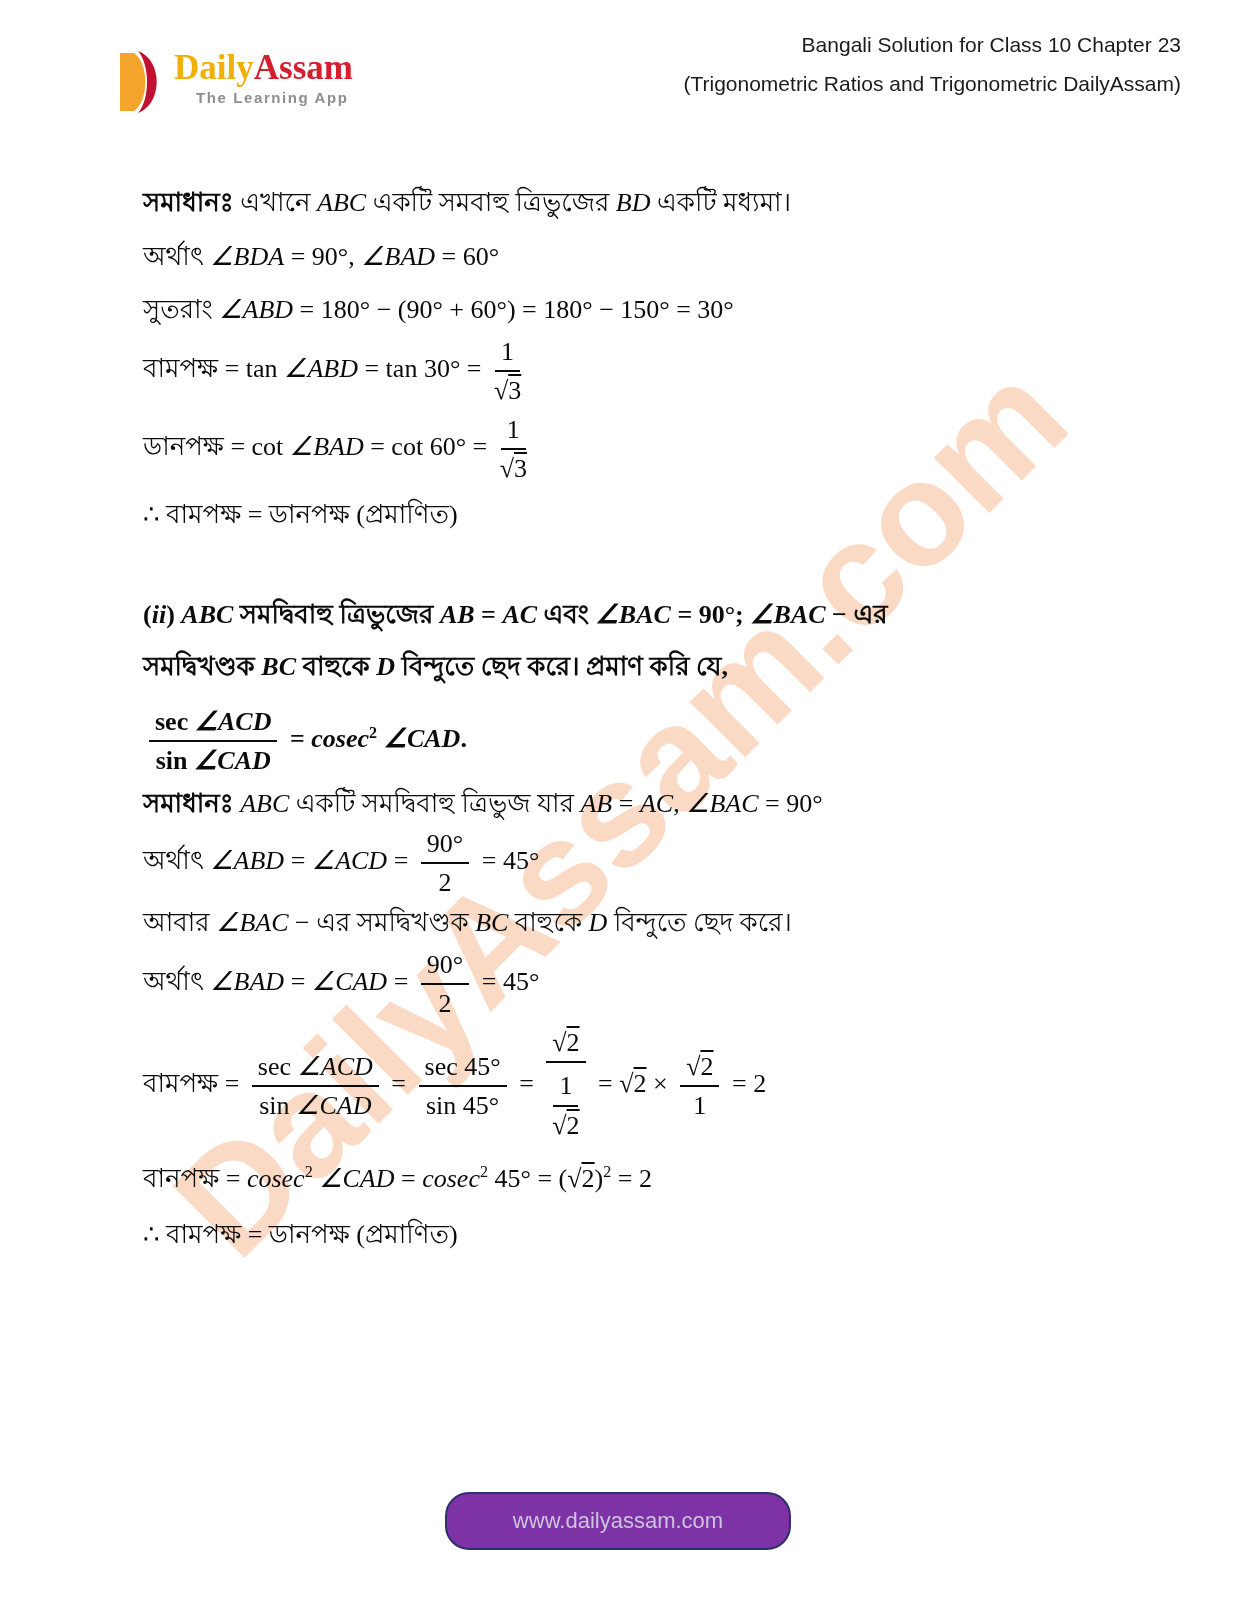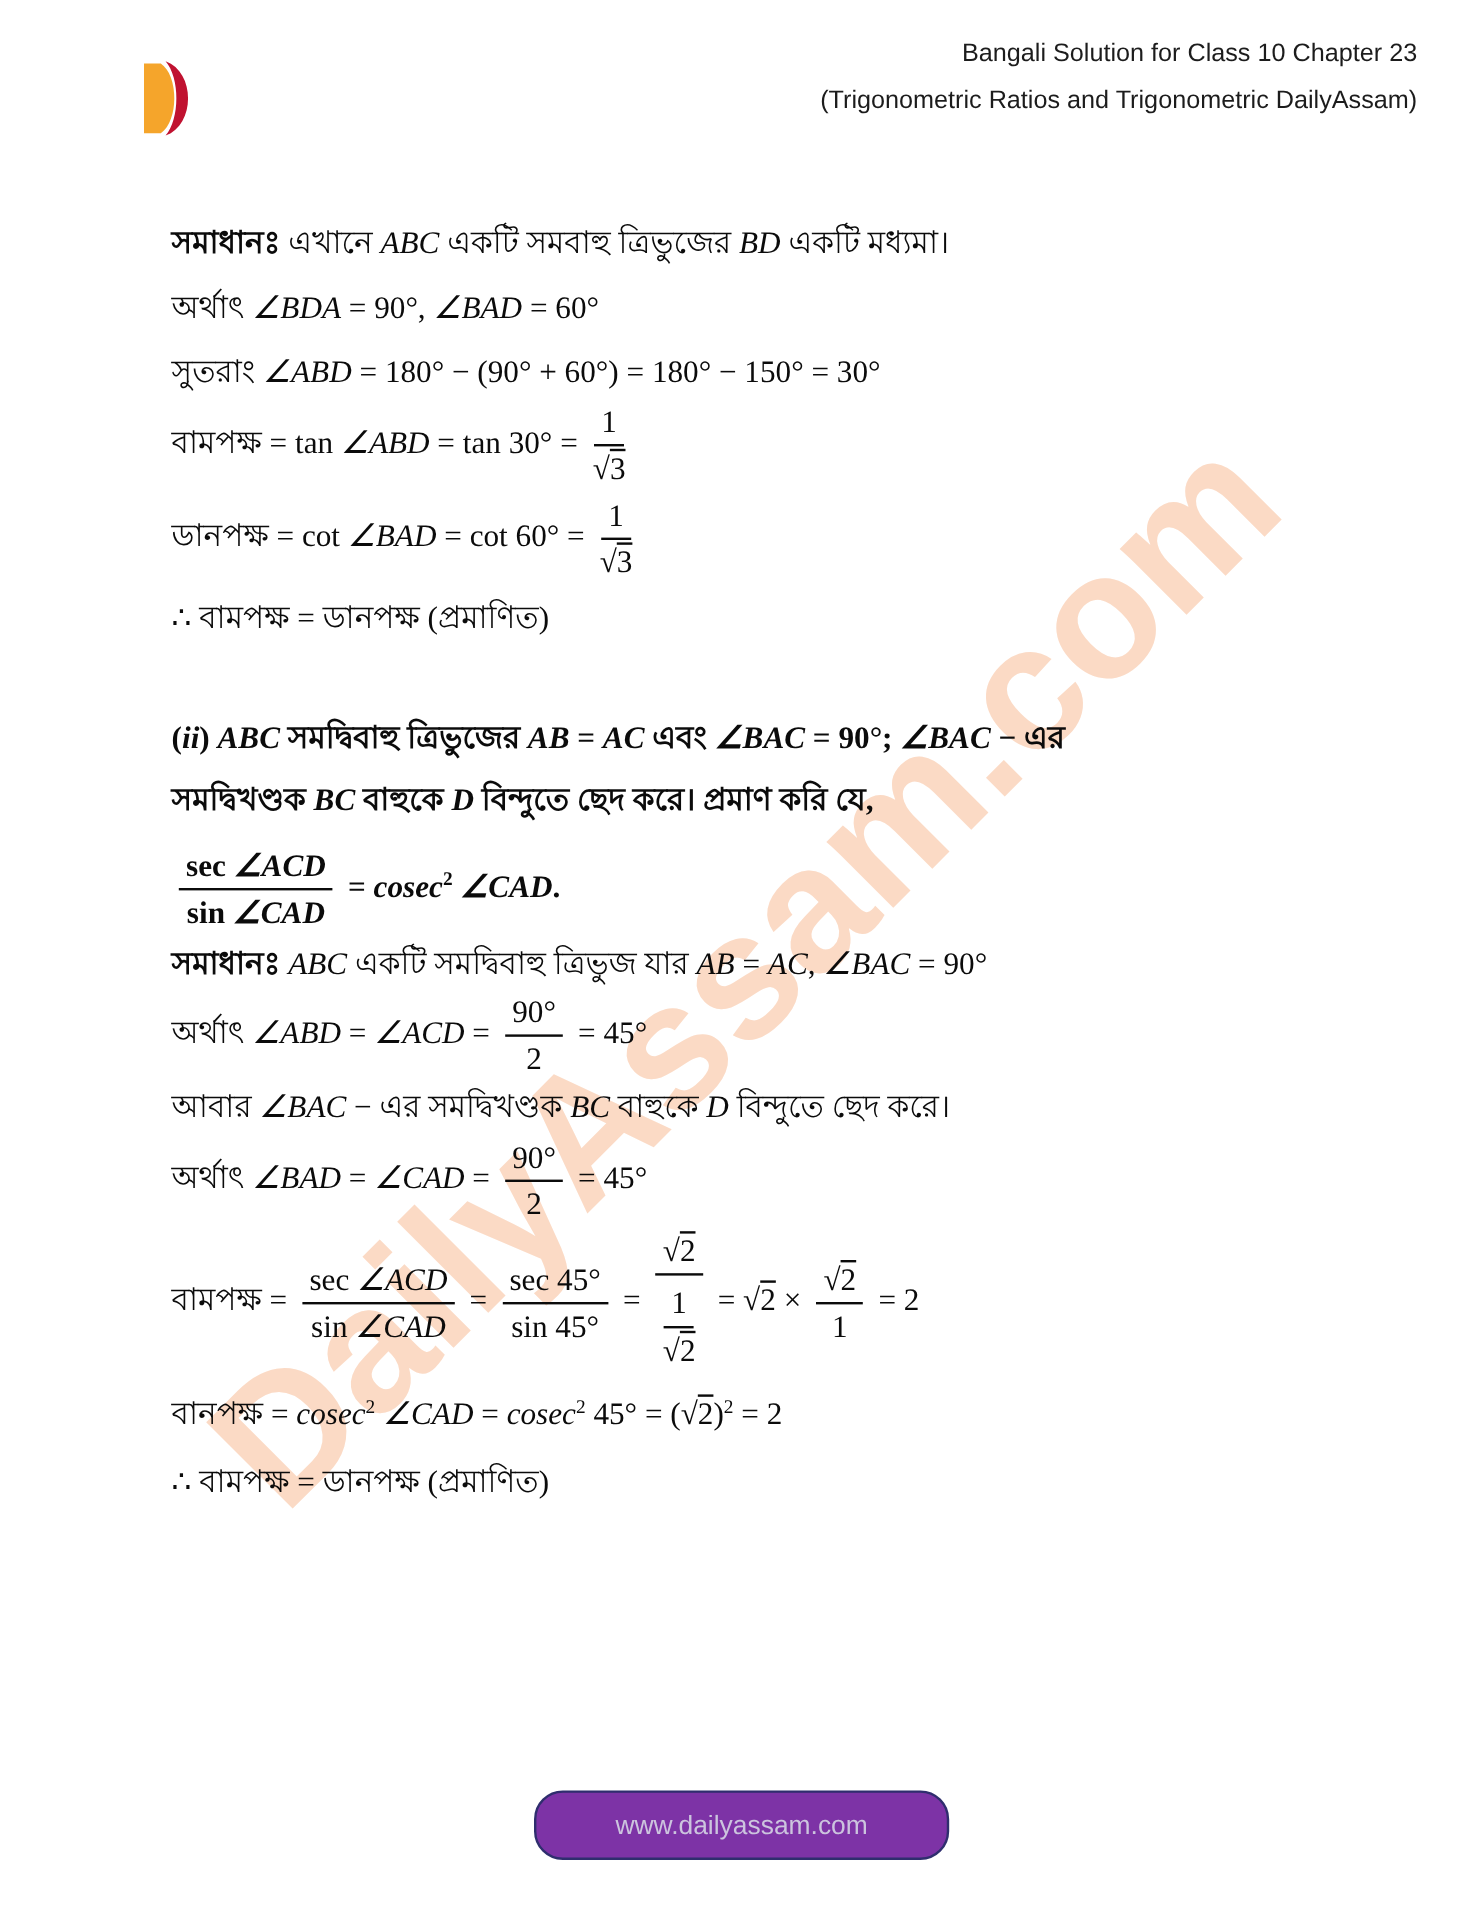--- a/index.html
+++ b/index.html
@@ -84,20 +84,24 @@
 </div>
 
 <header>
   <div class="logo">
     <span>
       <svg width="48" height="64" viewBox="0 0 48 64" aria-hidden="true">
         <path d="M2 3 H16 C31 13 31 51 16 61 H2 Z" fill="#F5A52B"></path>
         <path d="M20 1 C45 10 45 54 20 63 C32 49 32 15 20 1 Z" fill="#C01230"></path>
       </svg>
     </span>
+    <div class="logo-text">
+      <div class="brand"><span class="gold">Daily</span><span class="red">Assam</span></div>
+      <div class="tagline">The Learning App</div>
+    </div>
   </div>
   <div class="header-right">
     <div class="h-line">Bangali Solution for Class 10 Chapter 23</div>
     <div class="h-line">(Trigonometric Ratios and Trigonometric DailyAssam)</div>
   </div>
 </header>
 
 <main class="content">
   <div class="line" style="margin-bottom:14px"><span class="seg mb">সমাধানঃ</span><span class="seg"> এখানে </span><span class="seg mi">ABC</span><span class="seg"> একটি সমবাহু ত্রিভুজের </span><span class="seg mi">BD</span><span class="seg"> একটি মধ্যমা।</span></div>
   <div class="line" style="margin-bottom:12px"><span class="seg">অর্থাৎ </span><span class="seg mi">∠BDA</span><span class="seg"> = 90°, </span><span class="seg mi">∠BAD</span><span class="seg"> = 60°</span></div>

